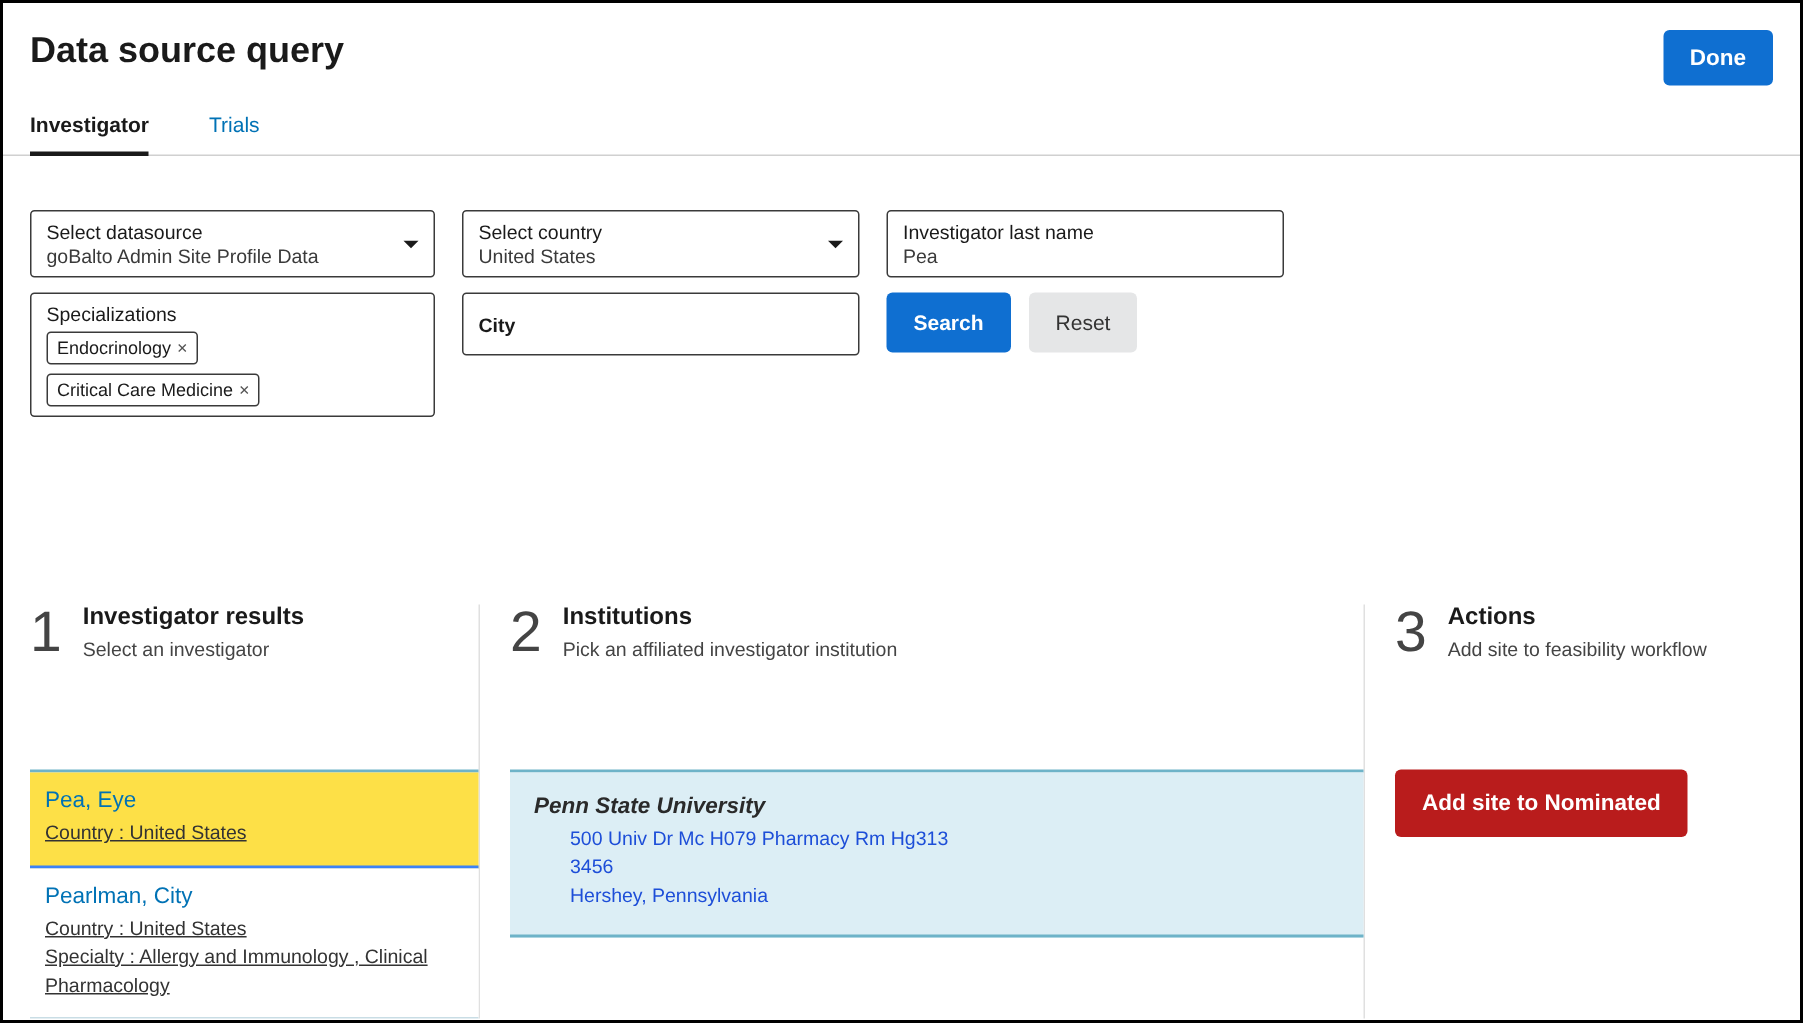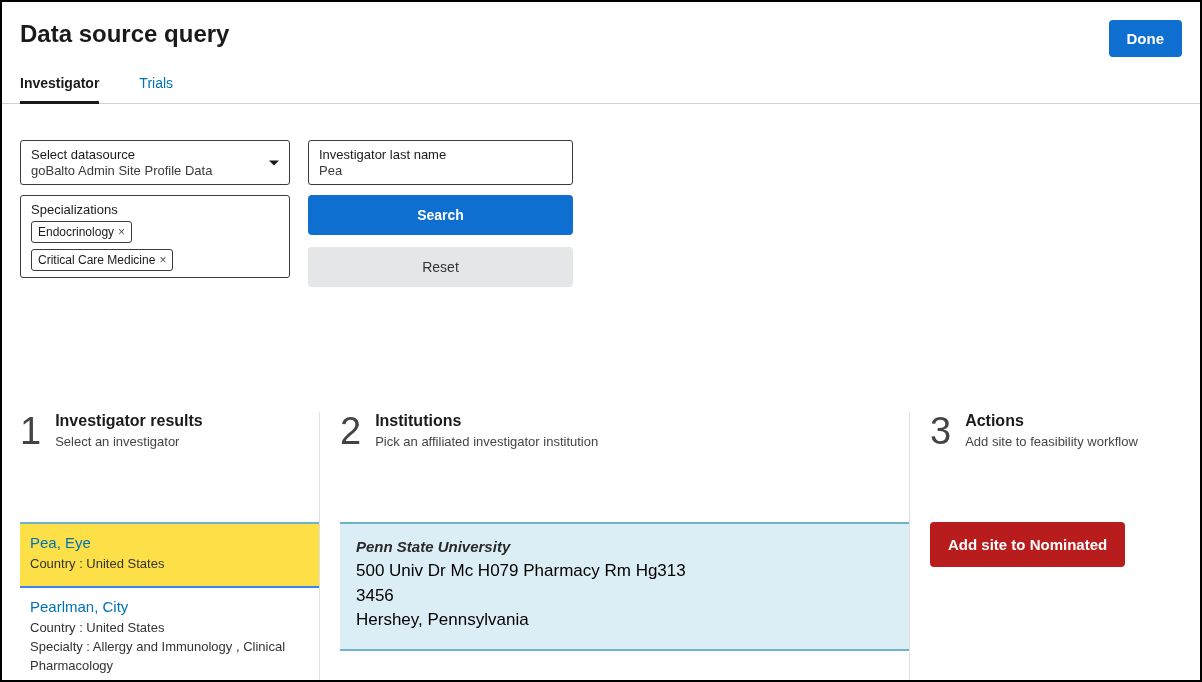--- a/index.html
+++ b/index.html
@@ -95,21 +95,21 @@
     border-radius: 3px;
     padding: 3px 6px;
     font-size: 12px;
     display: inline-flex;
     align-items: center;
     gap: 4px;
   }
   .chip .x { font-size: 12px; color: #555; cursor: pointer; }
   .field.single-line { display: flex; align-items: center; }
   .field.single-line .field-label { font-weight: 600; }
-  .btn-row { display: flex; gap: 12px; flex-direction: column; }
+  .btn-row { display: flex; gap: 12px; }
   .btn-search {
     background: #0f6fd1;
     color: #fff;
     border: none;
     border-radius: 4px;
     padding: 12px 18px;
     font-size: 14px;
     font-weight: 600;
     cursor: pointer;
   }
@@ -147,30 +147,30 @@
   .panel-sub { font-size: 13px; color: #444; margin-top: 4px; }
 
   .results { margin-top: 40px; border-top: 2px solid #6eb3c8; }
   .result-item {
     padding: 10px 10px 12px 10px;
     border-bottom: 1px solid #c9dde5;
     background: #fff;
   }
   .result-item.selected { background: #fde047; border-bottom: 2px solid #3b82f6; }
   .result-name { color: #0072b5; font-size: 15px; font-weight: 400; margin-bottom: 4px; }
-  .result-meta { font-size: 13px; color: #333; line-height: 1.45; }
+  .result-meta { font-size: 13px; color: #333; line-height: 1.45; text-decoration: underline; }
 
   .inst-list { margin-top: 40px; border-top: 2px solid #6eb3c8; }
   .inst-item {
     background: #dceef5;
     padding: 14px 16px 16px 16px;
     border-bottom: 2px solid #6eb3c8;
   }
   .inst-name { font-size: 15px; font-weight: 700; color: #2a2a2a; margin-bottom: 4px; font-style: italic; }
-  .inst-line { font-size: 17px; color: #000000; line-height: 1.45; }
+  .inst-line { font-size: 13px; color: #1d4ed8; line-height: 1.45; margin-left: 24px; }
 
   .actions-area { margin-top: 40px; }
   .btn-nominate {
     background: #b91c1c;
     color: #fff;
     border: none;
     border-radius: 4px;
     padding: 14px 18px;
     font-size: 15px;
     font-weight: 700;
@@ -205,20 +205,30 @@
           <span class="x">×</span>
         </span>
         <span class="chip">
           <span>Critical Care Medicine</span>
           <span class="x">×</span>
         </span>
       </div>
     </div>
   </div>
 
+  <div class="col">
+    <div class="field w-265">
+      <span class="field-label">Select country</span>
+      <span class="field-value">United States</span>
+      <span class="caret"></span>
+    </div>
+    <div class="field w-265 single-line">
+      <span class="field-label">City</span>
+    </div>
+  </div>
 
   <div class="col">
     <div class="field w-265">
       <span class="field-label">Investigator last name</span>
       <span class="field-value">Pea</span>
     </div>
     <div class="btn-row">
       <button class="btn-search">Search</button>
       <button class="btn-reset">Reset</button>
     </div>

